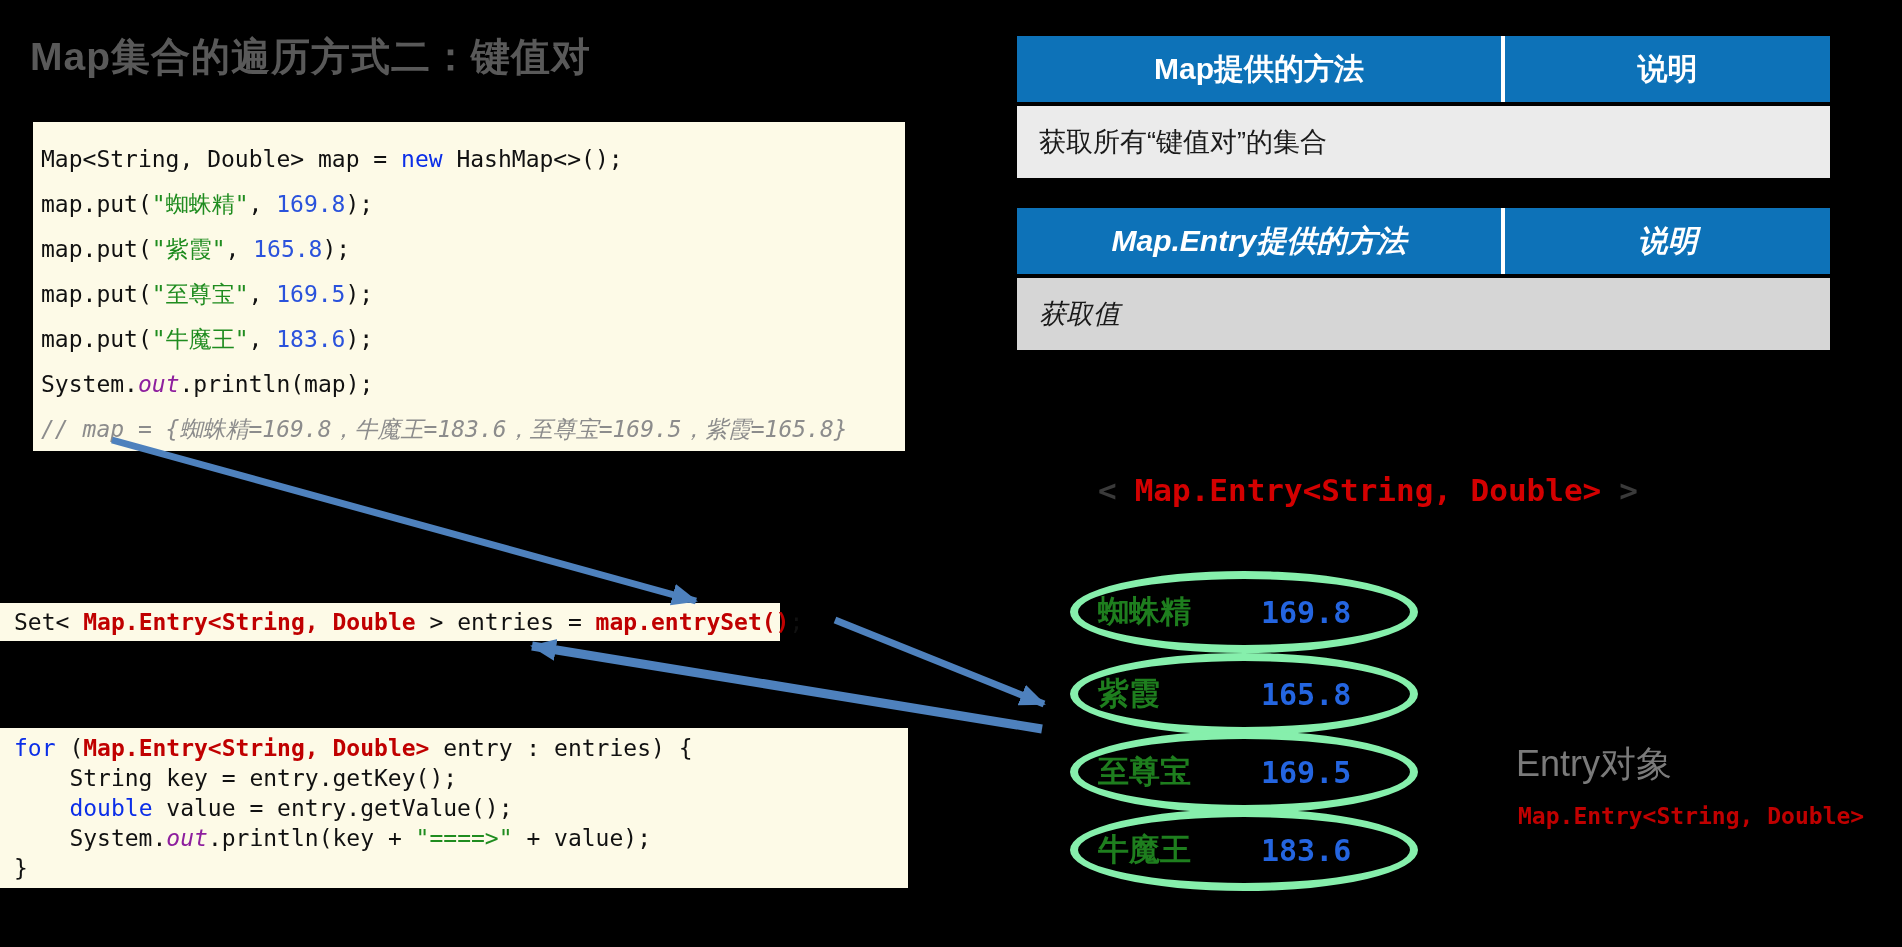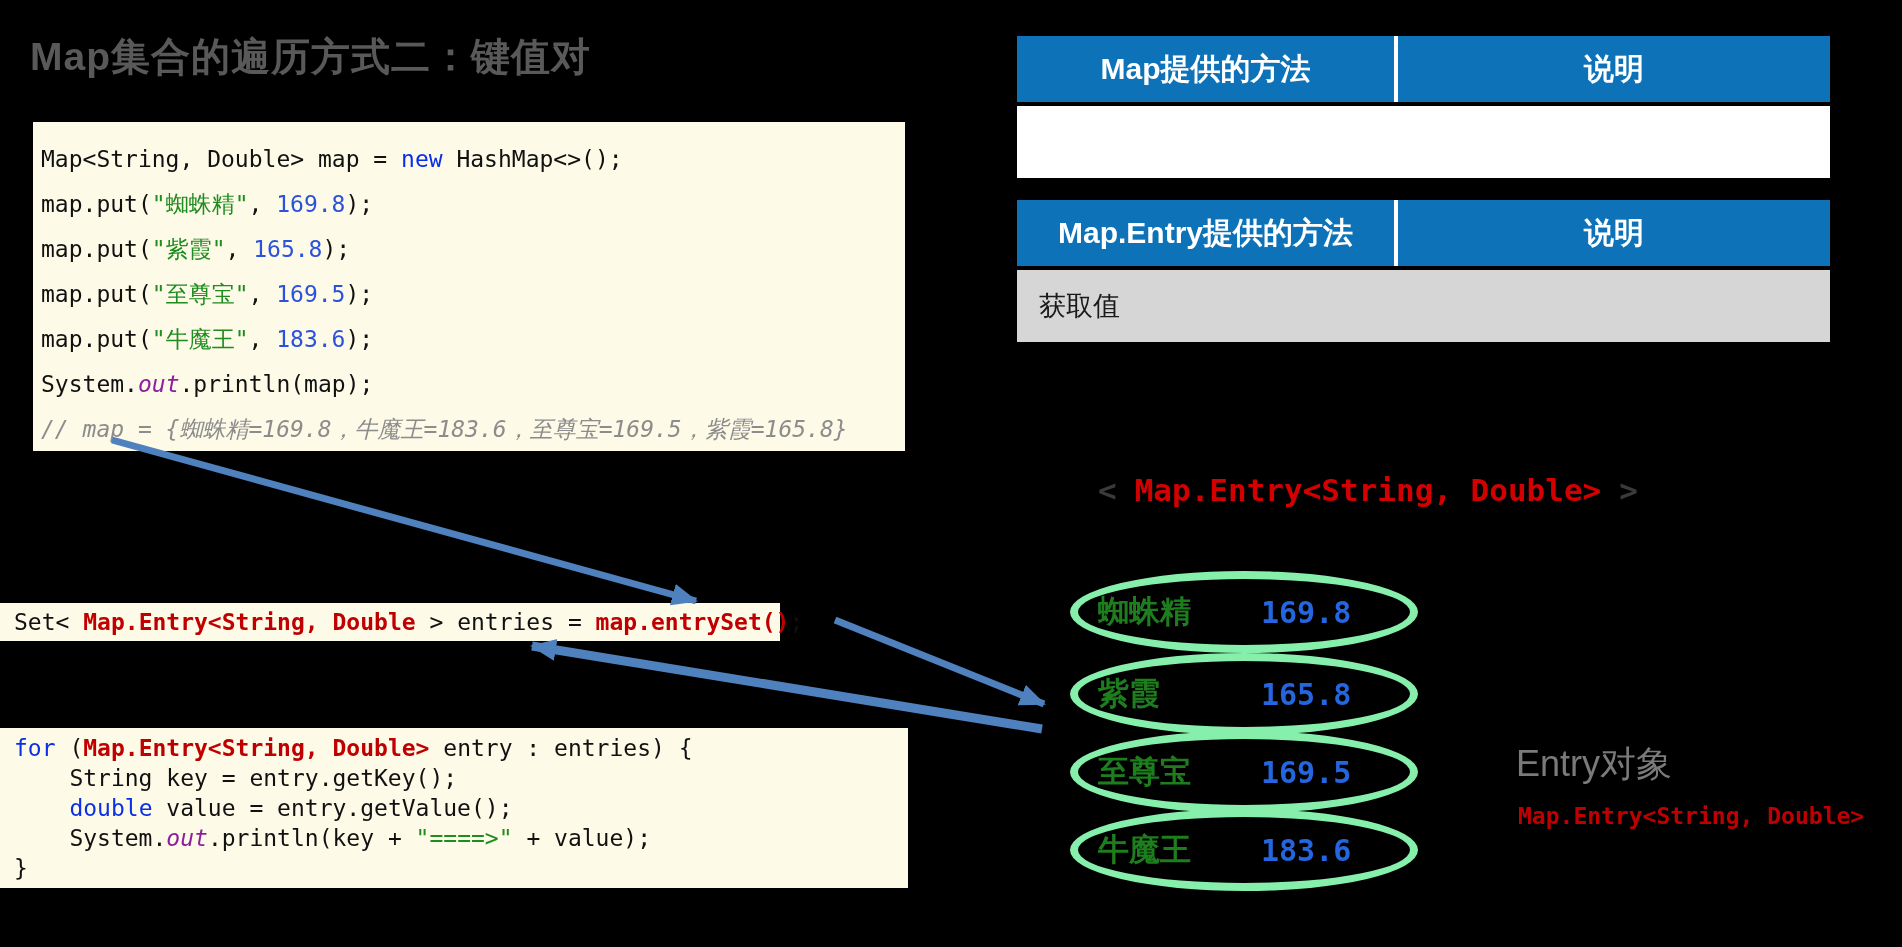--- a/index.html
+++ b/index.html
@@ -34,27 +34,27 @@
   .seg-p{color:#111;}
   .seg-kw{color:#0B2EE8;}
   .seg-num{color:#2A52DC;}
   .seg-str{color:#1F8C1F;}
   .seg-out{color:#8E1F9E;font-style:italic;}
   .seg-cmt{color:#8C8C8C;font-style:italic;}
   .seg-red{color:#C00000;font-weight:bold;}
   
   .tbl{position:absolute;width:813px;}
   .t1{left:1017px;top:36px;}
-  .t2{left:1017px;top:200px;}
+  .t2{left:1017px;top:208px;font-style:italic;}
   .tbl-head{display:flex;height:66px;margin-bottom:4px;}
   .tbl-head .cell{
     background:#0D72B8;color:#fff;font-size:30px;font-weight:bold;
     display:flex;align-items:center;justify-content:center;
   }
-  .tbl .c1{width:381px;border-right:4px solid #fff;}
+  .tbl .c1{width:488px;border-right:4px solid #fff;}
   .tbl .c2{flex:1;}
   .tbl-body{display:flex;flex-direction:column;gap:4px;background:#fff;}
   .tbl-row{display:flex;height:72px;}
   .tbl-row .cell{
     display:flex;align-items:center;padding-left:22px;
     font-size:27px;color:#1a1a1a;white-space:pre;
   }
   .t1 .tbl-row .cell{background:#EBEBEB;}
   .t2 .tbl-row .cell{background:#D6D6D6;}
   
@@ -110,20 +110,21 @@
   <div class="code-block cb2"><div class="code-line"><span class="seg-p">Set&lt; </span><span class="seg-red">Map.Entry&lt;String, Double</span><span class="seg-p"> &gt; entries = </span><span class="seg-red">map.entrySet()</span><span class="seg-p">;</span></div></div>
   <div class="code-block cb3"><div class="code-line"><span class="seg-kw">for</span><span class="seg-p"> (</span><span class="seg-red">Map.Entry&lt;String, Double&gt;</span><span class="seg-p"> entry : entries) {</span></div><div class="code-line"><span class="seg-p">    String key = entry.getKey();</span></div><div class="code-line"><span class="seg-p">    </span><span class="seg-kw">double</span><span class="seg-p"> value = entry.getValue();</span></div><div class="code-line"><span class="seg-p">    System.</span><span class="seg-out">out</span><span class="seg-p">.println(key + </span><span class="seg-str">"====&gt;"</span><span class="seg-p"> + value);</span></div><div class="code-line"><span class="seg-p">}</span></div></div>
 
   <div class="tbl t1">
       <div class="tbl-head">
         <div class="cell c1">Map提供的方法</div>
         <div class="cell c2">说明</div>
       </div>
       <div class="tbl-body">
         <div class="tbl-row">
+          <div class="cell c2">获取所有“键值对”的集合</div>
         </div>
       </div>
     </div>
   <div class="tbl t2">
       <div class="tbl-head">
         <div class="cell c1">Map.Entry提供的方法</div>
         <div class="cell c2">说明</div>
       </div>
       <div class="tbl-body">
         <div class="tbl-row">

